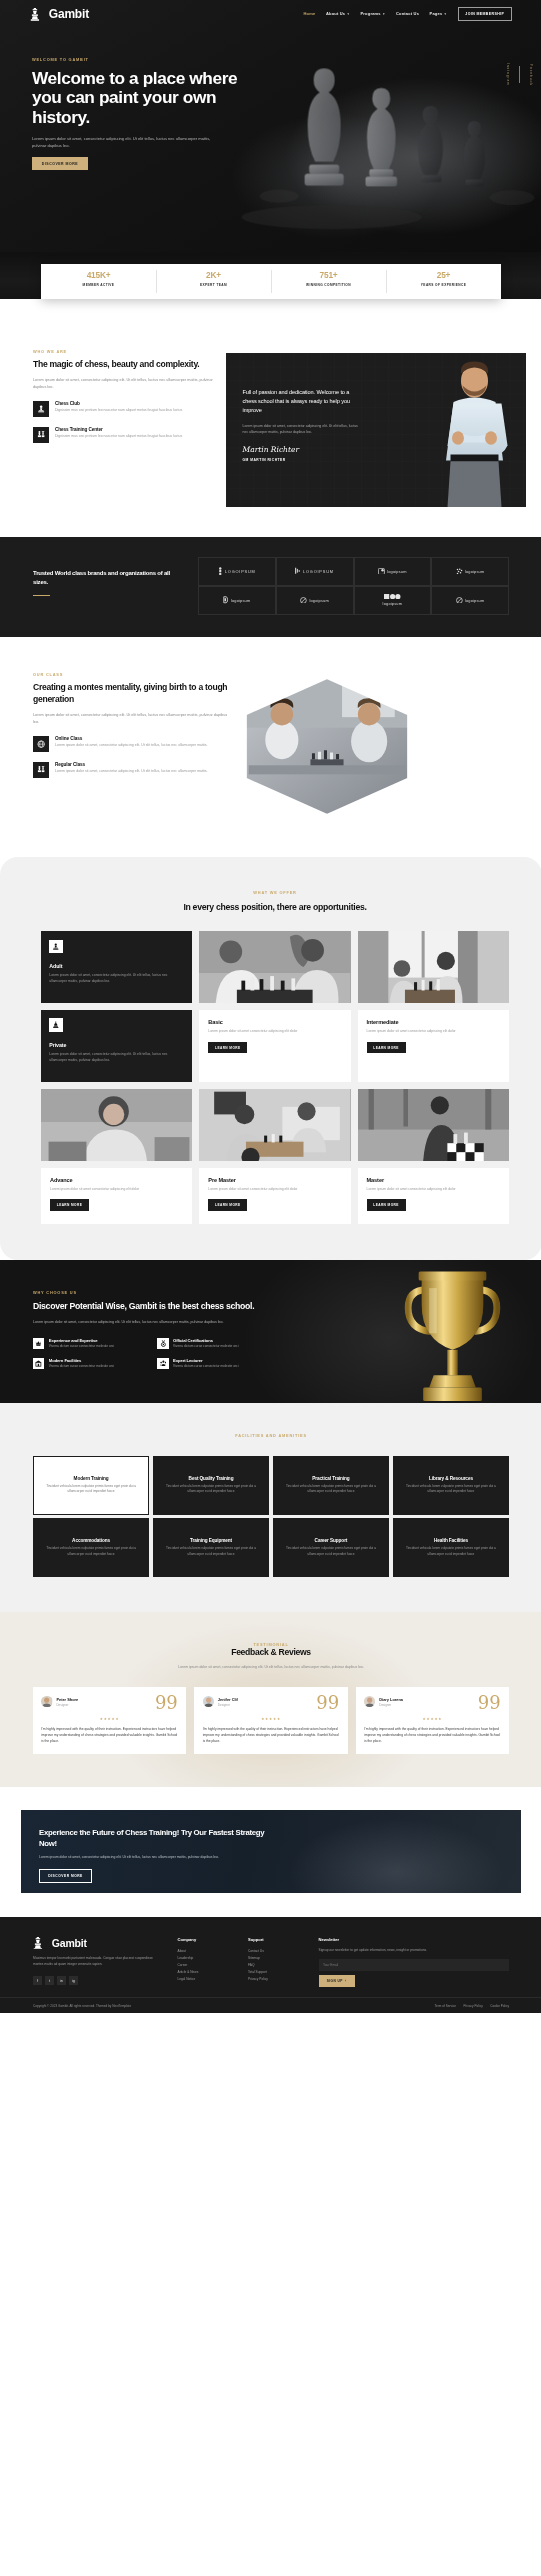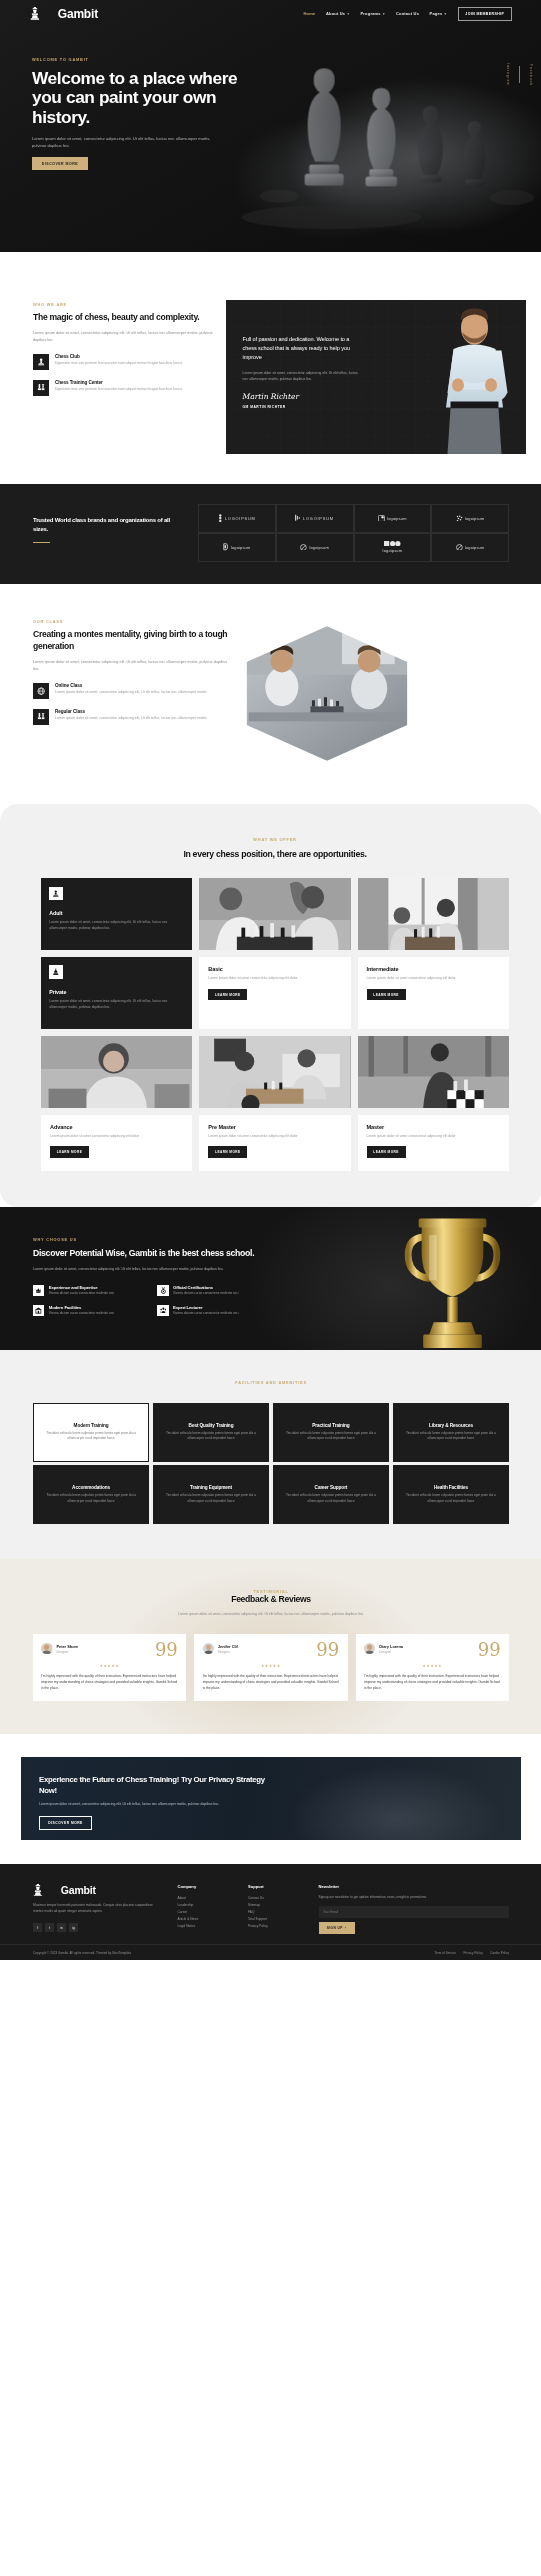--- a/index.html
+++ b/index.html
@@ -25,21 +25,21 @@
   }
   .hero-pieces {
     position:absolute; right:-15px; top:22.6px; width:323px; height:226px;
     opacity:.55;
   }
   .nav {
     display:flex; align-items:center; justify-content:space-between;
     padding:6.8px 30px 0 30px;
     position:relative; z-index:5;
   }
-  .logo { display:flex; align-items:flex-start; gap:18px; }
+  .logo { display:flex; align-items:flex-end; gap:9px; }
   .logo-mark { width:9.8px; height:12.8px; display:block; }
   .logo-text { color:#fff; font-size:12px; font-weight:700; letter-spacing:-0.2px; }
   .nav-menu { display:flex; align-items:center; gap:10.5px; }
   .nav-item {
     color:#e8e8e8; font-size:4px; font-weight:600; letter-spacing:0.2px;
     display:flex; align-items:center; gap:1.5px; cursor:pointer; white-space:nowrap;
   }
   .nav-item.active { color:#c9a96a; }
   .caret { font-size:3px; opacity:.8; }
   .btn-join {
@@ -93,21 +93,21 @@
   .feat { display:flex; gap:6px; margin-top:9.8px; }
   .feat-ico {
     width:16px; height:16px; background:#1c1c1c; flex:0 0 16px;
     display:flex; align-items:center; justify-content:center;
   }
   .feat-ico svg { width:8.3px; height:8.3px; }
   .feat h4 { font-size:4.7px; font-weight:700; letter-spacing:-0.1px; }
   .feat p { color:#999; font-size:3.5px; line-height:1.7; margin-top:2.3px; }
   .who-right { flex:1; position:relative; padding-right:16.5px; }
   .coach-card {
-    position:relative; background:#1d1d1d; height:154px; margin-top:12px;
+    position:relative; background:#1d1d1d; height:154px; margin-top:18px;
     overflow:hidden;
   }
   .coach-card .grid-bg {
     position:absolute; inset:0; opacity:.25;
     background-image:linear-gradient(rgba(255,255,255,.05) 0.8px, transparent 0.8px),
                      linear-gradient(90deg, rgba(255,255,255,.05) 0.8px, transparent 0.8px);
     background-size:13.5px 13.5px;
   }
   .coach-txt { position:relative; padding:35px 0 0 16.5px; width:132px; z-index:3; }
   .coach-txt h3 { color:#fff; font-size:5.6px; line-height:1.62; font-weight:400; letter-spacing:-0.1px; }
@@ -357,20 +357,40 @@
       <button class="btn-gold">DISCOVER MORE</button>
     </div>
 
     <div class="social-rail">
       <span>Facebook</span>
       <span class="rail-line"></span>
       <span>Instagram</span>
     </div>
   </section>
 
+  <section class="stats-band">
+    <div class="stats">
+      <div class="stat">
+        <div class="stat-num">415K+</div>
+        <div class="stat-label">MEMBER ACTIVE</div>
+      </div>
+      <div class="stat">
+        <div class="stat-num">2K+</div>
+        <div class="stat-label">EXPERT TEAM</div>
+      </div>
+      <div class="stat">
+        <div class="stat-num">751+</div>
+        <div class="stat-label">WINNING COMPETITION</div>
+      </div>
+      <div class="stat">
+        <div class="stat-num">25+</div>
+        <div class="stat-label">YEARS OF EXPERIENCE</div>
+      </div>
+    </div>
+  </section>
 
   <section class="who">
     <div class="who-left">
       <div class="eyebrow">WHO WE ARE</div>
       <h2 class="sec-title">The magic of chess, beauty and complexity.</h2>
       <p class="body-sm">Lorem ipsum dolor sit amet, consectetur adipiscing elit. Ut elit tellus, luctus nec ullamcorper mattis, pulvinar dapibus leo.</p>
 
       <div class="feat">
         <div class="feat-ico">
           <svg viewBox="0 0 11 11">
@@ -923,21 +943,21 @@
           <div class="t-stars">★★★★★</div>
           <p class="t-text">I'm highly impressed with the quality of their instruction. Experienced instructors have helped improve my understanding of chess strategies and provided valuable insights. Gambit School is the place.</p>
         </div>
       </div>
     </div>
   </section>
 
   <section class="cta-sec">
     <div class="cta">
       <div class="cta-in">
-        <h2>Experience the Future of Chess Training! Try Our Privacy Strategy Now!</h2>
+        <h2>Experience the Future of Chess Training! Try Our Fastest Strategy Now!</h2>
         <p>Lorem ipsum dolor sit amet, consectetur adipiscing elit. Ut elit tellus, luctus nec ullamcorper mattis, pulvinar dapibus leo.</p>
         <button class="btn-outline">DISCOVER MORE</button>
       </div>
     </div>
   </section>
 
   <footer class="footer">
     <div class="f-brand">
       <div class="logo">
         <svg class="logo-mark" viewBox="0 0 13 17">

